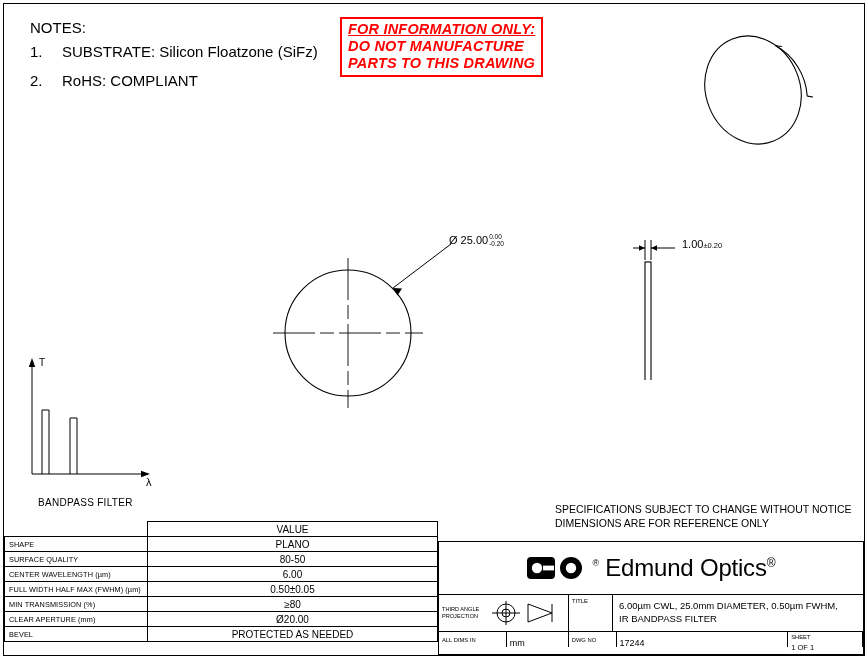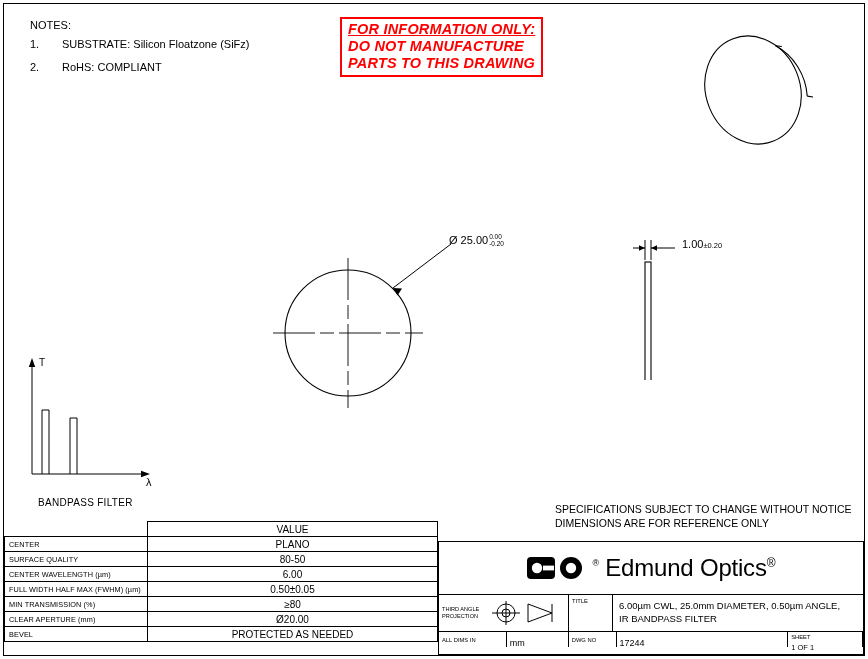--- a/index.html
+++ b/index.html
@@ -28,21 +28,21 @@
     height: 653px;
     border: 1px solid #000;
     box-sizing: border-box;
   }
 
   
   .notes {
     position: absolute;
     left: 30px;
     top: 18px;
-    font-size: 11px;
+    font-size: 15px;
     line-height: 1.35;
   }
   .notes .title { margin-bottom: 4px; }
   .note-row { display: flex; margin-bottom: 8px; }
   .note-num { width: 32px; }
   .note-txt { white-space: nowrap; }
 
   
   .stamp {
     position: absolute;
@@ -370,21 +370,21 @@
     <div>DIMENSIONS ARE FOR REFERENCE ONLY</div>
   </div>
 
   <table class="spectable">
     <tbody>
         <tr class="head">
       <td class="blank"></td>
       <td class="value">VALUE</td>
     </tr>
     <tr>
-      <td class="label">CENTER</td>
+      <td class="label">SHAPE</td>
       <td class="value">PLANO</td>
     </tr>
     <tr>
       <td class="label">SURFACE QUALITY</td>
       <td class="value">80-50</td>
     </tr>
     <tr>
       <td class="label">CENTER WAVELENGTH (µm)</td>
       <td class="value">6.00</td>
     </tr>
@@ -441,21 +441,21 @@
               <path d="M 42 6 L 42 24 L 66 15 Z"></path>
               <path d="M 66 6 L 66 24"></path>
             </g>
           </svg>
         </span>
       </div>
       <div class="tb-title-cell">
         <span class="cap">TITLE</span>
       </div>
       <div class="tb-title-txt">
-        <span>6.00µm CWL, 25.0mm DIAMETER, 0.50µm ANGLE,</span><br>
+        <span>6.00µm CWL, 25.0mm DIAMETER, 0.50µm FWHM,</span><br>
         <span>IR BANDPASS FILTER</span>
       </div>
     </div>
 
     <div class="tb-bot">
       <div class="cell c-dims">
         <span class="cap">ALL DIMS IN</span>
       </div>
       <div class="cell c-mm">
         <span class="val">mm</span>

